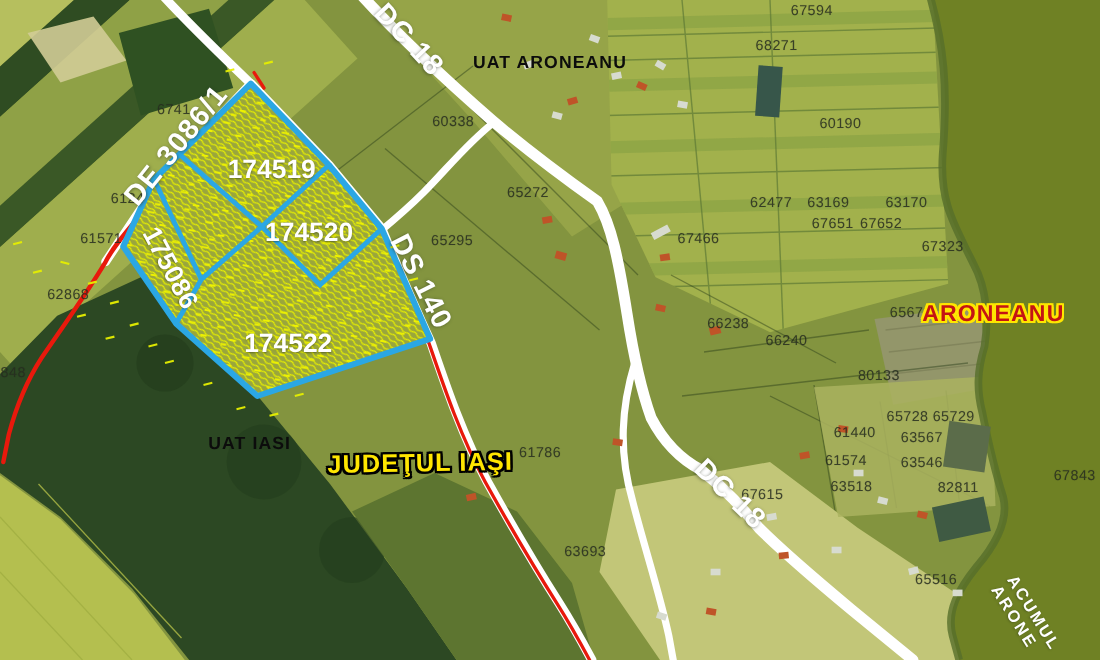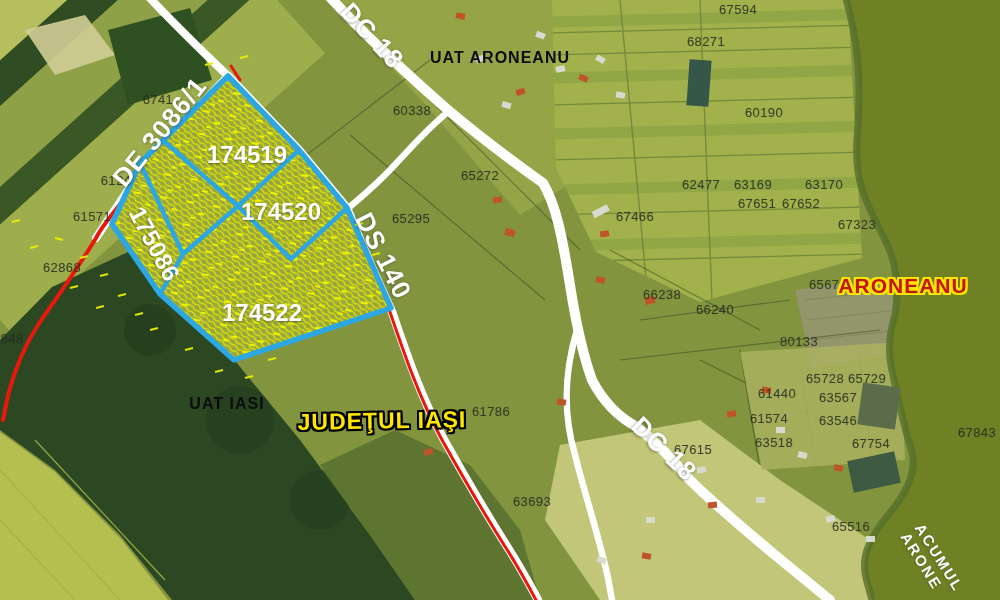--- a/index.html
+++ b/index.html
@@ -226,21 +226,21 @@
       <div class="lbl num" style="left: 662px; top: 294px; transform: translate(-50%, -50%) rotate(0deg);">66238</div>
       <div class="lbl num" style="left: 715px; top: 309px; transform: translate(-50%, -50%) rotate(0deg);">66240</div>
       <div class="lbl num" style="left: 775px; top: 341px; transform: translate(-50%, -50%) rotate(0deg); margin-left: 24px;">80133</div>
       <div class="lbl num" style="left: 825px; top: 378px; transform: translate(-50%, -50%) rotate(0deg);">65728</div>
       <div class="lbl num" style="left: 867px; top: 378px; transform: translate(-50%, -50%) rotate(0deg);">65729</div>
       <div class="lbl num" style="left: 777px; top: 393px; transform: translate(-50%, -50%) rotate(0deg);">61440</div>
       <div class="lbl num" style="left: 838px; top: 397px; transform: translate(-50%, -50%) rotate(0deg);">63567</div>
       <div class="lbl num" style="left: 769px; top: 418px; transform: translate(-50%, -50%) rotate(0deg);">61574</div>
       <div class="lbl num" style="left: 838px; top: 420px; transform: translate(-50%, -50%) rotate(0deg);">63546</div>
       <div class="lbl num" style="left: 774px; top: 442px; transform: translate(-50%, -50%) rotate(0deg);">63518</div>
-      <div class="lbl num" style="left: 871px; top: 443px; transform: translate(-50%, -50%) rotate(0deg);">67754</div>
+      <div class="lbl num" style="left: 871px; top: 443px; transform: translate(-50%, -50%) rotate(0deg);">82811</div>
       <div class="lbl num" style="left: 977px; top: 432px; transform: translate(-50%, -50%) rotate(0deg);">67843</div>
       <div class="lbl num" style="left: 693px; top: 449px; transform: translate(-50%, -50%) rotate(0deg);">67615</div>
       <div class="lbl num" style="left: 851px; top: 498px; transform: translate(-50%, -50%) rotate(0deg); margin-top: 28px;">65516</div>
       <div class="lbl num" style="left: 491px; top: 411px; transform: translate(-50%, -50%) rotate(0deg);">61786</div>
       <div class="lbl num" style="left: 532px; top: 501px; transform: translate(-50%, -50%) rotate(0deg);">63693</div>
       <div class="lbl num" style="left: 92px; top: 216px; transform: translate(-50%, -50%) rotate(0deg);">61571</div>
       <div class="lbl num" style="left: 62px; top: 267px; transform: translate(-50%, -50%) rotate(0deg);">62868</div>
       <div class="lbl num" style="left: 116px; top: 180px; transform: translate(-50%, -50%) rotate(0deg);">6124</div>
       <div class="lbl num" style="left: 12px; top: 338px; transform: translate(-50%, -50%) rotate(0deg);">848</div>
       <div class="lbl hl" style="left: 247px; top: 155px; transform: translate(-50%, -50%) rotate(0deg);">174519</div>

